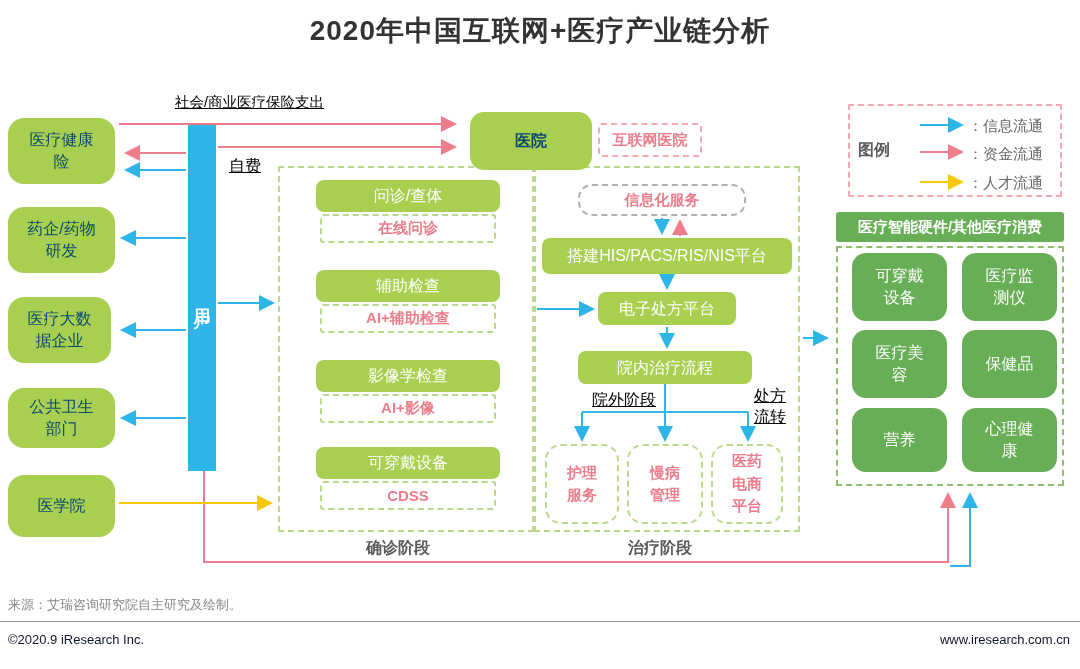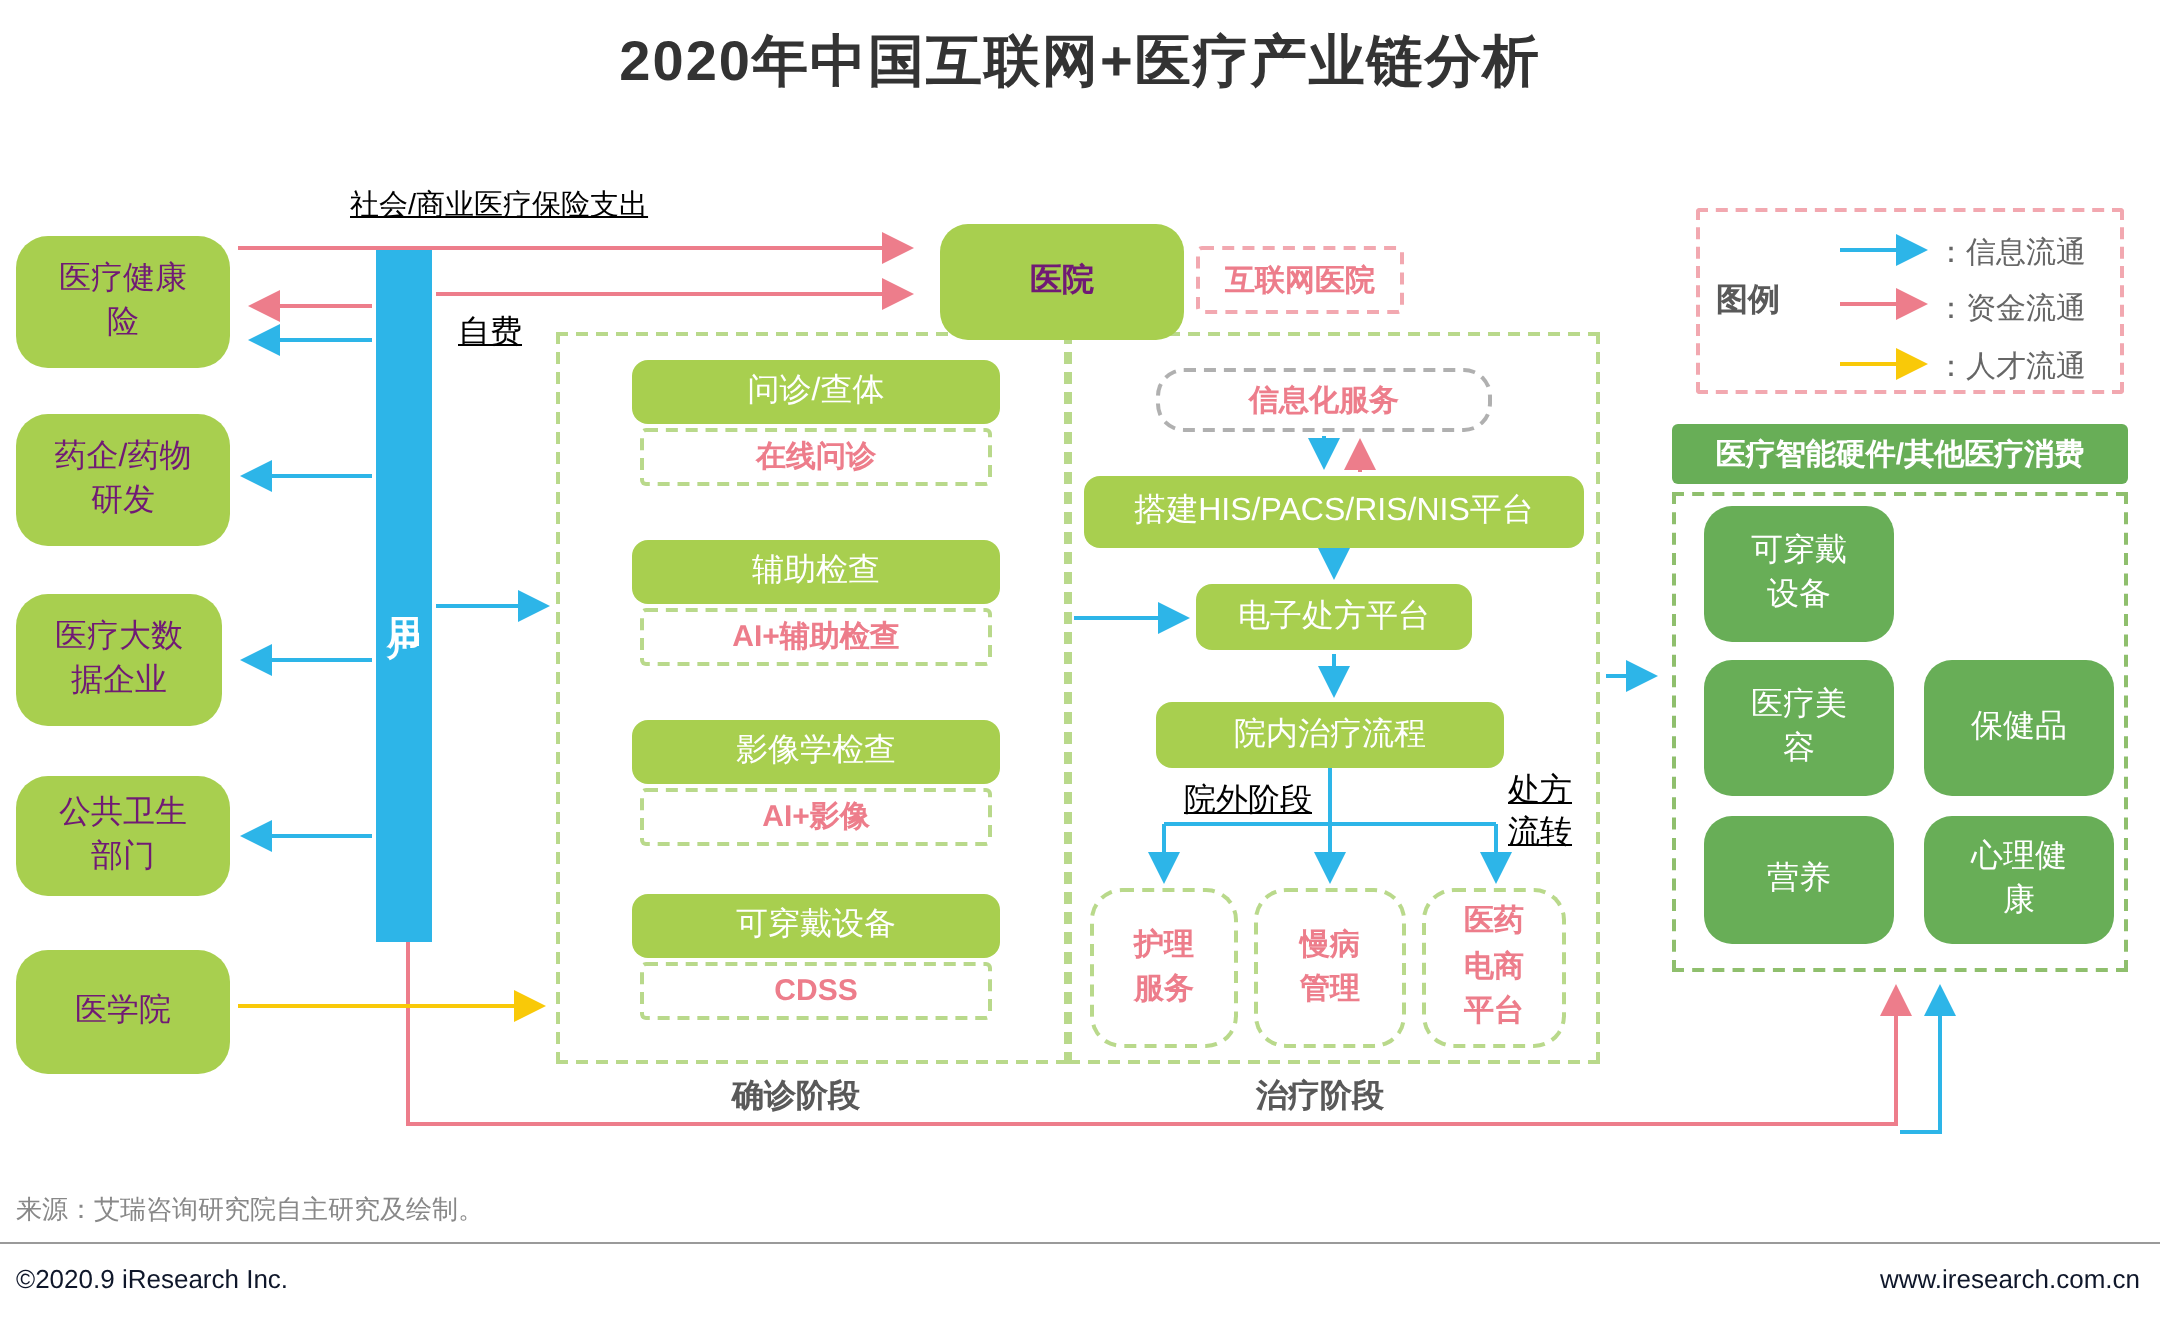--- a/index.html
+++ b/index.html
@@ -18,21 +18,21 @@
     font-family:"Liberation Sans","DejaVu Sans",sans-serif;
   }
   .abs{position:absolute;box-sizing:border-box;}
   .title{
     left:0;right:0;top:12px;text-align:center;
     font-size:28px;font-weight:bold;color:#333;letter-spacing:1px;
   }
   .connector-layer{left:0;top:0;z-index:1;}
   .node{z-index:5;display:flex;align-items:center;justify-content:center;text-align:center;}
   .box-green{
-    background:var(--green-light);color:#701a75;border-radius:16px;
+    background:var(--green-light);color:#0c4a6e;border-radius:16px;
     font-size:16px;line-height:1.35;padding:0 16px;
   }
   .box-green-sm{
     background:var(--green-light);color:#fff;border-radius:8px;
     font-size:16px;line-height:1.2;
   }
   .dash-pink-box{
     border:2px dashed var(--pink-light);border-radius:3px;
     color:var(--pink);font-weight:bold;font-size:15px;
   }
@@ -173,20 +173,21 @@
   <div class="abs legend-box" style="left:848px;top:104px;width:214px;height:93px;"></div>
   <div class="abs legend-title" style="left:858px;top:140px;">图例</div>
   <div class="abs legend-label" style="left:968px;top:117px;">：信息流通</div>
   <div class="abs legend-label" style="left:968px;top:145px;">：资金流通</div>
   <div class="abs legend-label" style="left:968px;top:174px;">：人才流通</div>
 
   <div class="abs hw-header" style="left:836px;top:212px;width:228px;height:30px;">医疗智能硬件/其他医疗消费</div>
   <div class="abs section-border" style="left:836px;top:246px;width:228px;height:240px;border-color:#8fbf6d;"></div>
 
   <div class="abs node hw-box" style="left:852px;top:253px;width:95px;height:68px;">可穿戴设备</div>
+  <div class="abs node hw-box" style="left:962px;top:253px;width:95px;height:68px;">医疗监测仪</div>
   <div class="abs node hw-box" style="left:852px;top:330px;width:95px;height:68px;">医疗美容</div>
   <div class="abs node hw-box" style="left:962px;top:330px;width:95px;height:68px;">保健品</div>
   <div class="abs node hw-box" style="left:852px;top:408px;width:95px;height:64px;">营养</div>
   <div class="abs node hw-box" style="left:962px;top:408px;width:95px;height:64px;">心理健康</div>
 
   <div class="abs footer-src" style="left:8px;top:596px;">来源：艾瑞咨询研究院自主研究及绘制。</div>
   <div class="abs footer-divider" style="left:0;top:621px;width:1080px;"></div>
   <div class="abs footer-txt" style="left:8px;top:632px;">©2020.9 iResearch Inc.</div>
   <div class="abs footer-txt" style="right:10px;top:632px;">www.iresearch.com.cn</div>
 

